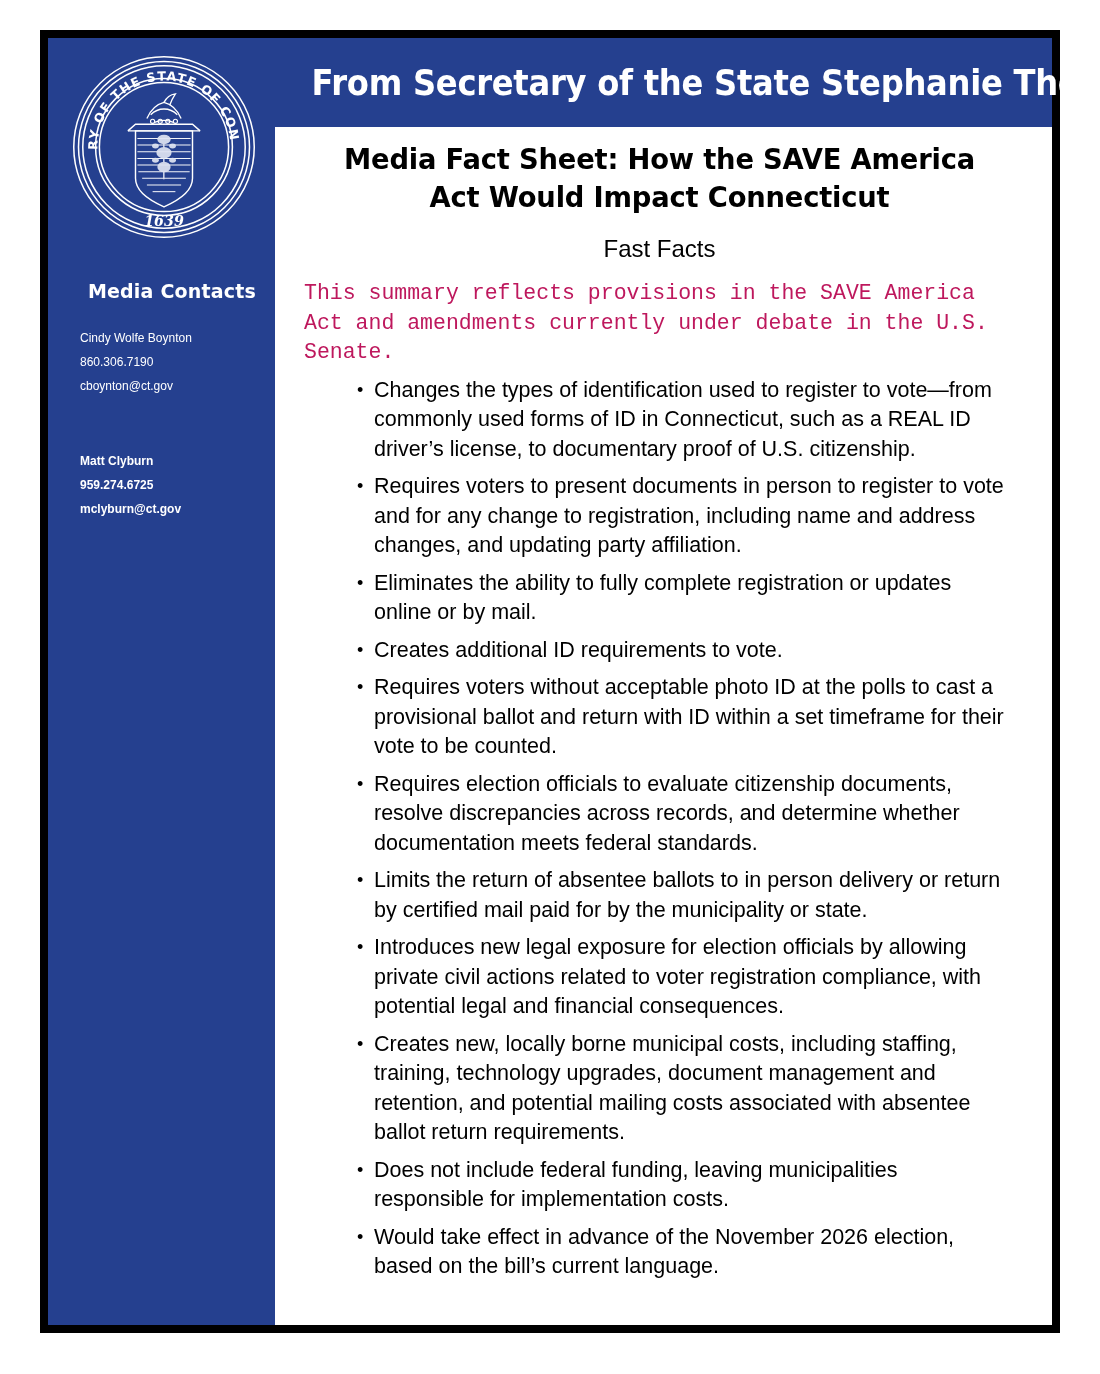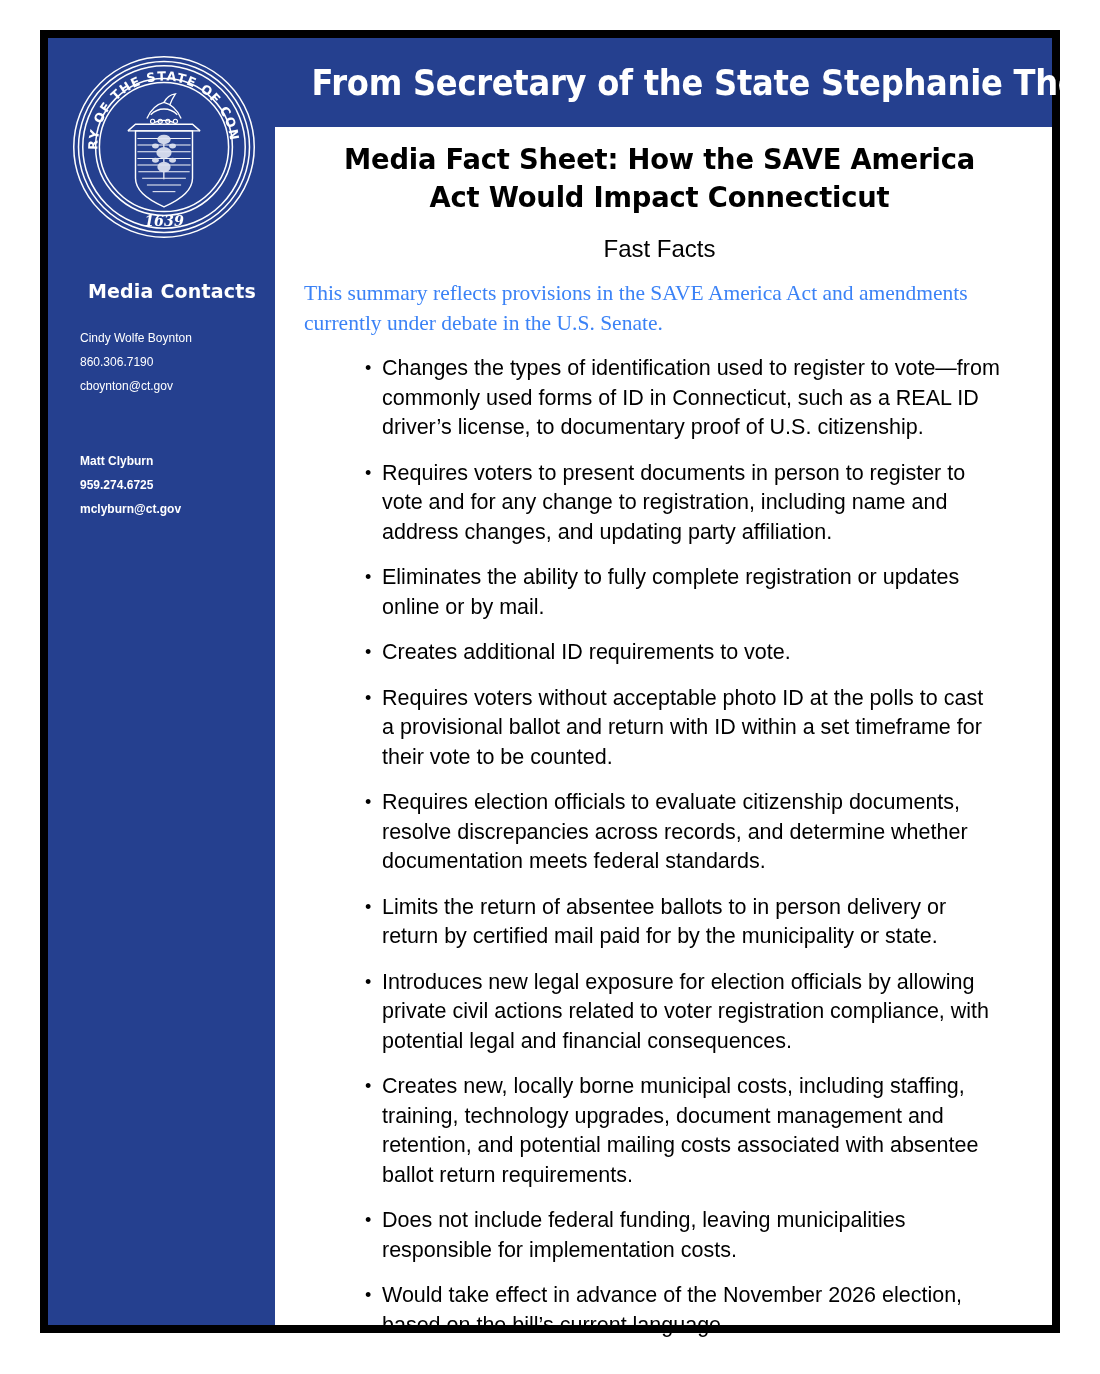--- a/index.html
+++ b/index.html
@@ -126,40 +126,40 @@
     text-align: center;
     font-family: "Liberation Sans", sans-serif;
     font-weight: normal;
     font-size: 24px;
     line-height: 36px;
     color: #000000;
   }
 
   .intro {
     margin: 12px 0 0 0;
-    font-family: Liberation Serif, serif;
+    font-family: Liberation Mono, monospace;
     font-size: 21.5px;
     line-height: 29.5px;
-    color: #3b82f6;
+    color: #be185d;
     padding-left: 1px;
   }
 
   ul.facts {
     margin: 0;
     padding: 0 0 0 46px;
     list-style: none;
   }
   ul.facts li {
     position: relative;
     font-family: "Liberation Sans", sans-serif;
     font-size: 21.5px;
     line-height: 29.5px;
     color: #000000;
     padding-left: 17px;
-    margin: 16px;
+    margin: 8px;
   }
   ul.facts li::before {
     content: "\2022";
     position: absolute;
     left: 0;
     top: 0;
     font-size: 18px;
     line-height: 29.5px;
   }
 </style>

